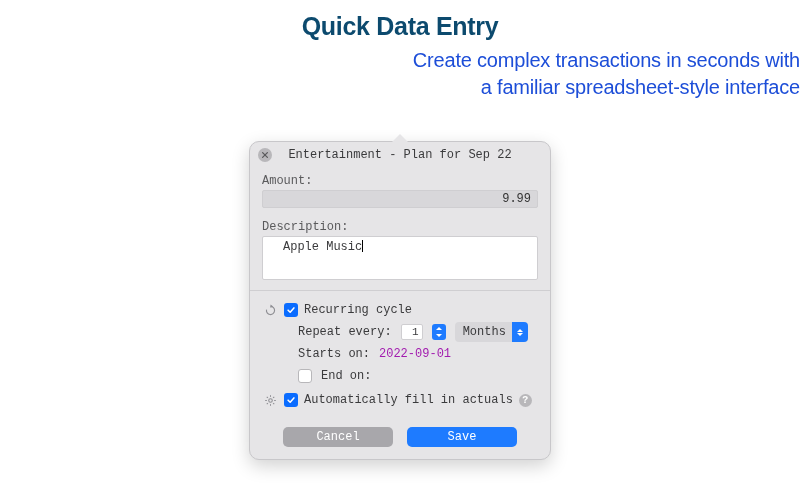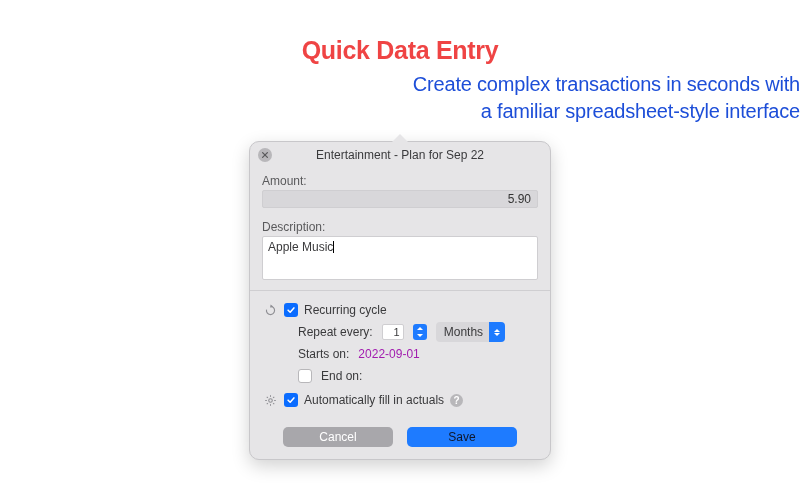--- a/index.html
+++ b/index.html
@@ -9,38 +9,39 @@
     height: 500px;
     background: #fff;
     font-family: -apple-system, "Helvetica Neue", Helvetica, Arial, sans-serif;
     overflow: hidden;
     position: relative;
   }
   .headline {
     text-align: center;
     font-size: 25px;
     font-weight: 700;
-    color: #ef4444;
-    margin-top: 36px;
+    color: #0c4a6e;
+    margin-top: 12px;
     letter-spacing: -0.3px;
   }
   .subhead {
     text-align: right;
     font-size: 20px;
     font-weight: 500;
     color: #1d4ed8;
     line-height: 1.35;
     margin-top: 6px;
     letter-spacing: -0.2px;
   }
   .popover-wrap {
     position: absolute;
     left: 50%;
     transform: translateX(-50%);
     top: 134px;
+    font-family: Liberation Mono, monospace;
   }
   .arrow {
     width: 0; height: 0;
     border-left: 8px solid transparent;
     border-right: 8px solid transparent;
     border-bottom: 8px solid #e6e5e7;
     margin: 0 auto;
     position: relative;
     z-index: 2;
   }
@@ -99,21 +100,21 @@
     color: #333;
     font-variant-numeric: tabular-nums;
   }
   .desc-field {
     width: 100%;
     height: 44px;
     background: #fff;
     border: 1px solid #cfced1;
     border-radius: 2px;
     font-size: 12px;
-    padding: 3px 5px;
+    padding: 3px 20px;
     position: relative;
     margin-top: 2px;
   }
   .caret {
     display: inline-block;
     width: 1px; height: 12px;
     background: #000;
     vertical-align: -2px;
     animation: blink 1s step-end infinite;
   }
@@ -240,21 +241,21 @@
   .btn {
     flex: 0 0 110px;
     height: 20px;
     border-radius: 5px;
     font-size: 12px;
     display: flex;
     align-items: center; justify-content: center;
     cursor: pointer;
   }
   .btn.secondary { background: #a8a7ab; color: #fff; }
-  .btn.primary { background: #1e7bff; color: #0f172a; }
+  .btn.primary { background: #1e7bff; color: #ffffff; }
 </style>
 </head>
 <body>
 
 <div class="headline">Quick Data Entry</div>
 <div class="subhead">
   <span>Create complex transactions in seconds with</span><br>
   <span>a familiar spreadsheet-style interface</span>
 </div>
 
@@ -267,21 +268,21 @@
         <svg viewBox="0 0 10 10">
             <path d="M2 2 L8 8 M8 2 L2 8" stroke="#5a5a5c" stroke-width="1.6" stroke-linecap="round"></path>
           </svg>
       </div>
       <span>Entertainment - Plan for Sep 22</span>
     </div>
 
     <div class="body">
       <div class="label">Amount:</div>
       <div class="amount-field">
-        <span>5.90</span>
+        <span>9.99</span>
       </div>
 
       <div class="label" style="margin-top:12px">Description:</div>
       <div class="desc-field">
         <span>Apple Music</span><span class="caret"></span>
       </div>
 
       <div class="divider"></div>
 
       <div class="row">

